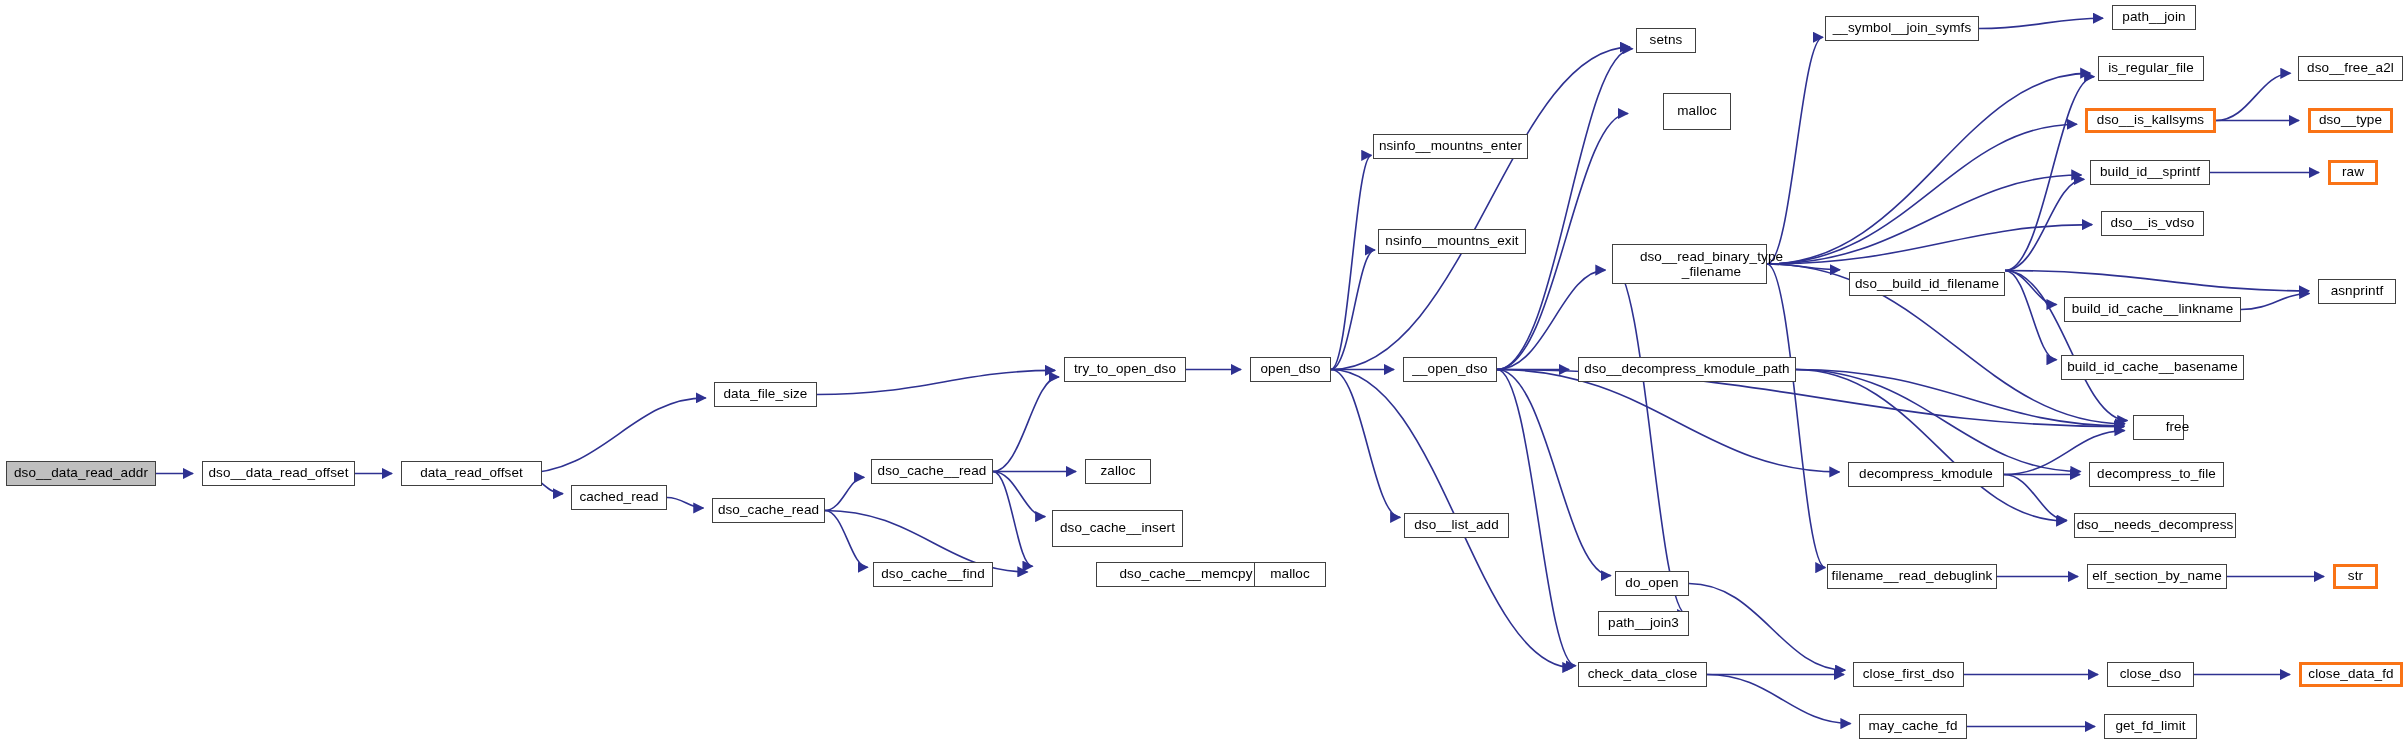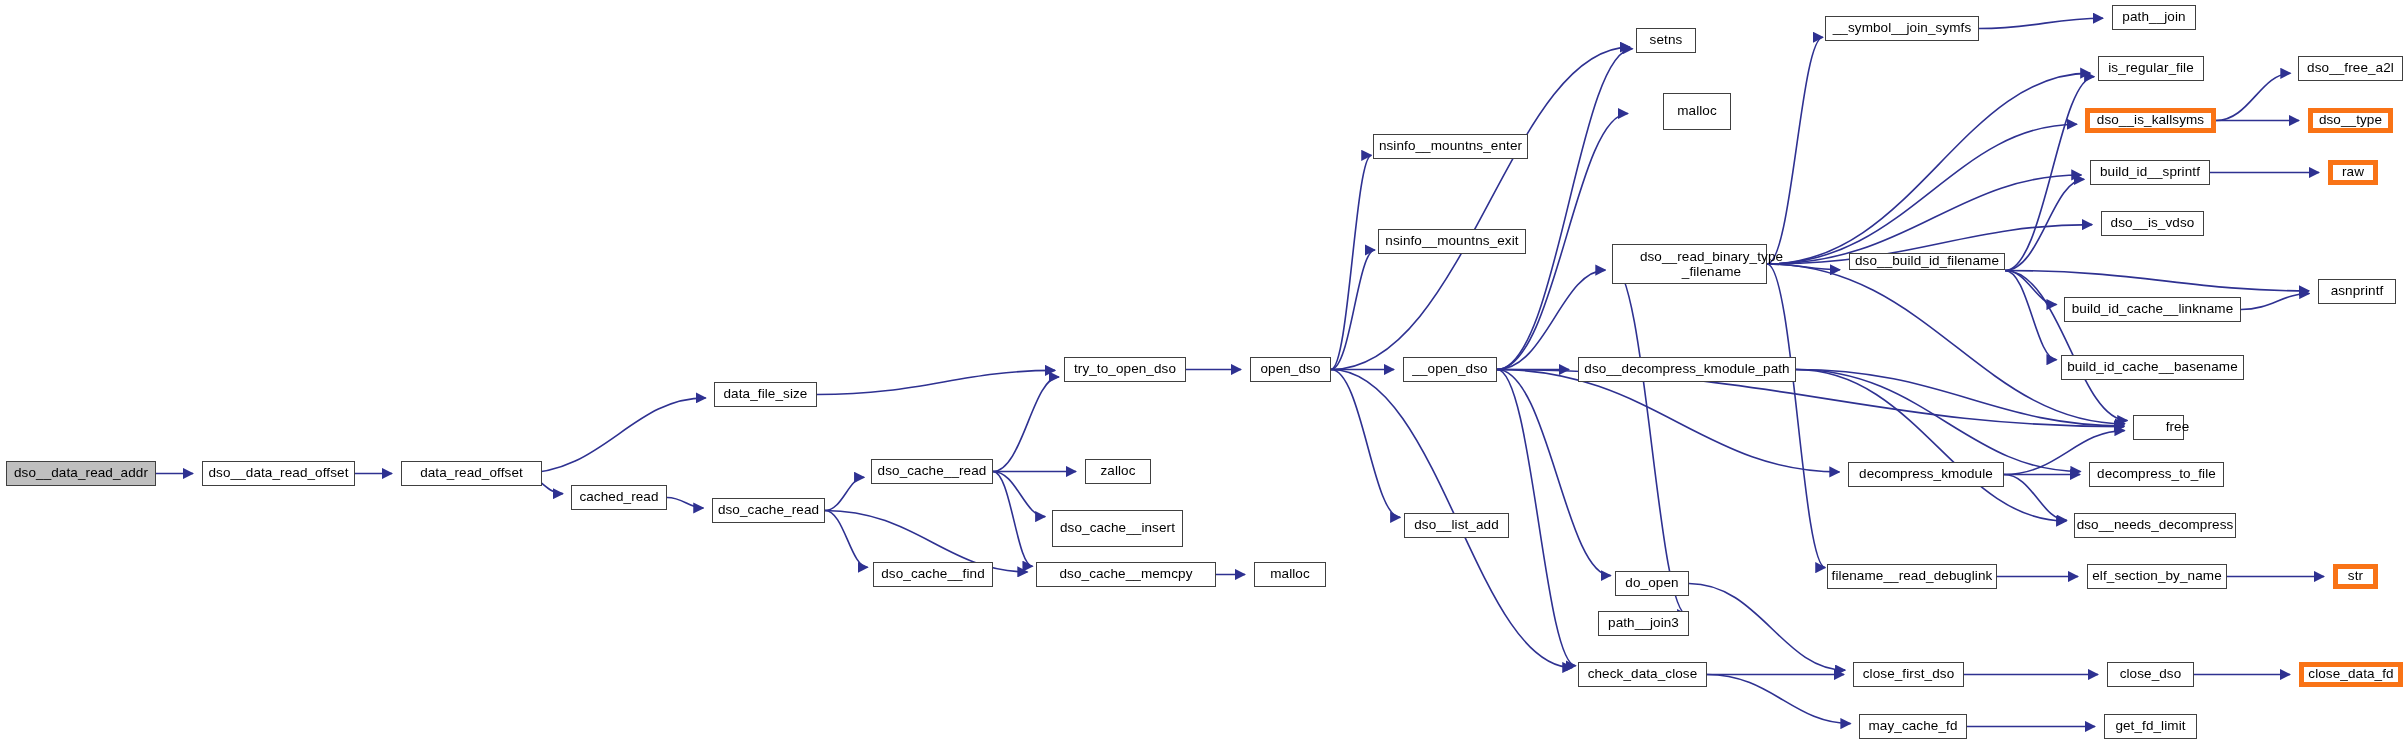--- a/index.html
+++ b/index.html
@@ -4,21 +4,21 @@
 <style>
   html,body{margin:0;padding:0;background:#ffffff;}
   body{font-family:"Liberation Sans","DejaVu Sans",sans-serif;}
   #graph{position:relative;width:2403px;height:747px;background:#ffffff;overflow:hidden;}
   #edges{position:absolute;left:0;top:0;width:2403px;height:747px;}
   .node{position:absolute;box-sizing:border-box;display:flex;align-items:center;
         justify-content:center;text-align:center;background:#ffffff;
         border:1px solid #404040;color:#000000;line-height:1.05;
         font-size:13.5px;white-space:pre;letter-spacing:0.1px;}
   .node.root{background:#bfbfbf;border-color:#404040;}
-  .node.red{border:5px solid #f97316;}
+  .node.red{border:3px solid #f97316;}
   .node.two-line{line-height:1.12;padding-left:44px;}
 </style>
 </head>
 <body>
 
 <div id="graph">
   <svg id="edges" viewBox="0 0 2403 747" xmlns="http://www.w3.org/2000/svg">
     <defs>
       <marker id="arrow" viewBox="0 0 10 10" refX="9" refY="5" markerWidth="7" markerHeight="7" orient="auto-start-reverse">
         <path d="M 0 0 L 10 5 L 0 10 z" fill="#2e3191"></path>
@@ -94,35 +94,35 @@
       <div class="node root" style="left: 6px; top: 461px; width: 150px; height: 25px;"><span>dso__data_read_addr</span></div>
       <div class="node" style="left: 202px; top: 461px; width: 153px; height: 25px;"><span>dso__data_read_offset</span></div>
       <div class="node" style="left: 401px; top: 461px; width: 141px; height: 25px;"><span>data_read_offset</span></div>
       <div class="node" style="left: 714px; top: 382px; width: 103px; height: 25px;"><span>data_file_size</span></div>
       <div class="node" style="left: 571px; top: 485px; width: 96px; height: 25px;"><span>cached_read</span></div>
       <div class="node" style="left: 712px; top: 498px; width: 113px; height: 25px;"><span>dso_cache_read</span></div>
       <div class="node" style="left: 871px; top: 459px; width: 122px; height: 25px;"><span>dso_cache__read</span></div>
       <div class="node" style="left: 1085px; top: 459px; width: 66px; height: 25px;"><span>zalloc</span></div>
       <div class="node" style="left: 1052px; top: 510px; width: 131px; height: 37px;"><span>dso_cache__insert</span></div>
       <div class="node" style="left: 873px; top: 562px; width: 120px; height: 25px;"><span>dso_cache__find</span></div>
-      <div class="node" style="left: 1036px; top: 562px; width: 180px; height: 25px;"><span>dso_cache__memcpy</span></div>
+      <div class="node" style="left: 1096px; top: 562px; width: 180px; height: 25px;"><span>dso_cache__memcpy</span></div>
       <div class="node" style="left: 1254px; top: 562px; width: 72px; height: 25px;"><span>malloc</span></div>
       <div class="node" style="left: 1064px; top: 357px; width: 122px; height: 25px;"><span>try_to_open_dso</span></div>
       <div class="node" style="left: 1250px; top: 357px; width: 81px; height: 25px;"><span>open_dso</span></div>
       <div class="node" style="left: 1403px; top: 357px; width: 94px; height: 25px;"><span>__open_dso</span></div>
       <div class="node" style="left: 1578px; top: 357px; width: 218px; height: 25px;"><span>dso__decompress_kmodule_path</span></div>
       <div class="node" style="left: 1404px; top: 513px; width: 105px; height: 25px;"><span>dso__list_add</span></div>
       <div class="node" style="left: 1373px; top: 134px; width: 155px; height: 25px;"><span>nsinfo__mountns_enter</span></div>
       <div class="node" style="left: 1378px; top: 229px; width: 148px; height: 25px;"><span>nsinfo__mountns_exit</span></div>
       <div class="node" style="left: 1636px; top: 28px; width: 60px; height: 25px;"><span>setns</span></div>
       <div class="node" style="left: 1632px; top: 93px; width: 68px; height: 37px; margin-left: 31px;"><span>malloc</span></div>
       <div class="node two-line" style="left: 1612px; top: 244px; width: 155px; height: 40px;"><span>dso__read_binary_type
 _filename</span></div>
       <div class="node" style="left: 1825px; top: 16px; width: 154px; height: 25px;"><span>__symbol__join_symfs</span></div>
-      <div class="node" style="left: 1849px; top: 253px; width: 156px; height: 17px;"><span>dso__build_id_filename</span></div>
+      <div class="node" style="left: 1849px; top: 272px; width: 156px; height: 24px;"><span>dso__build_id_filename</span></div>
       <div class="node" style="left: 2112px; top: 5px; width: 84px; height: 25px;"><span>path__join</span></div>
       <div class="node" style="left: 2098px; top: 56px; width: 106px; height: 25px;"><span>is_regular_file</span></div>
       <div class="node red" style="left: 2085px; top: 108px; width: 131px; height: 25px;"><span>dso__is_kallsyms</span></div>
       <div class="node" style="left: 2090px; top: 160px; width: 120px; height: 25px;"><span>build_id__sprintf</span></div>
       <div class="node" style="left: 2101px; top: 211px; width: 103px; height: 25px;"><span>dso__is_vdso</span></div>
       <div class="node" style="left: 2298px; top: 56px; width: 105px; height: 25px;"><span>dso__free_a2l</span></div>
       <div class="node red" style="left: 2308px; top: 108px; width: 85px; height: 25px; text-align: right;"><span>dso__type</span></div>
       <div class="node red" style="left: 2328px; top: 160px; width: 50px; height: 25px;"><span>raw</span></div>
       <div class="node" style="left: 2318px; top: 279px; width: 78px; height: 25px;"><span>asnprintf</span></div>
       <div class="node" style="left: 2064px; top: 297px; width: 177px; height: 25px;"><span>build_id_cache__linkname</span></div>

